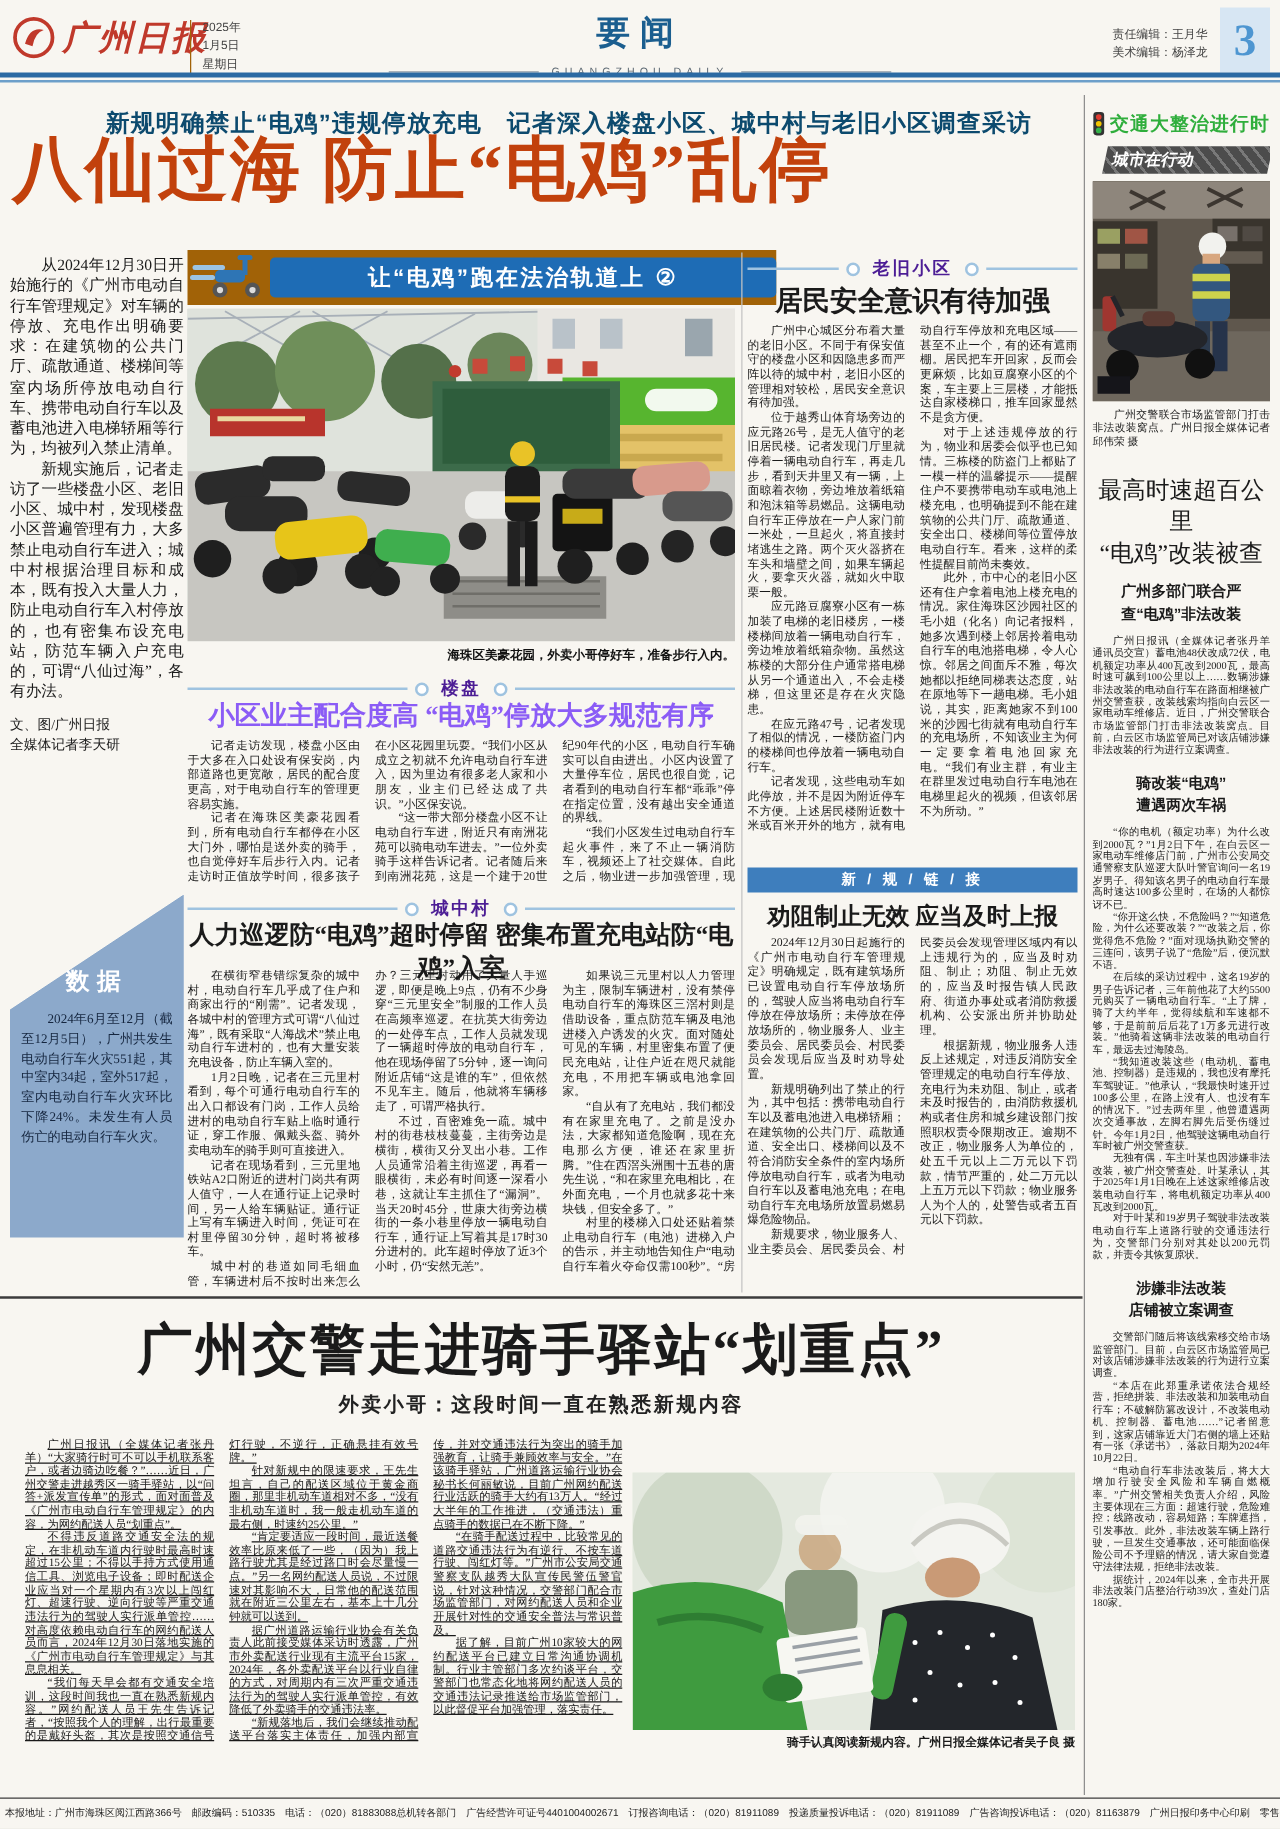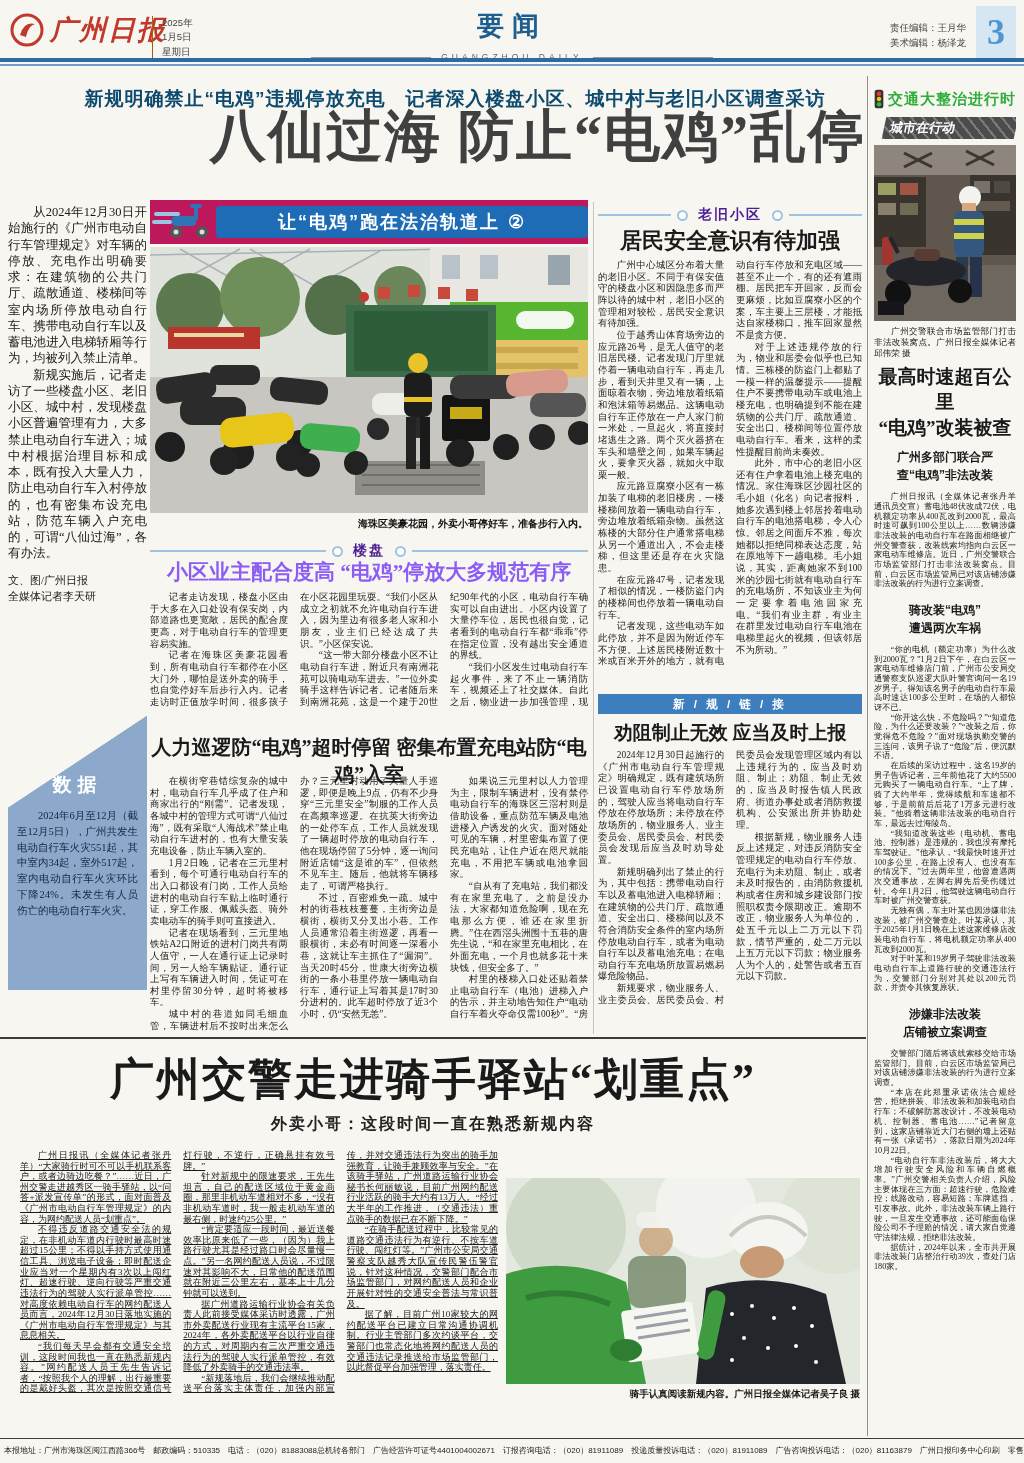--- a/index.html
+++ b/index.html
@@ -22,41 +22,41 @@
            font-family:"Liberation Sans",sans-serif;}
   .pagenum{right:8px;top:6px;width:40px;height:52px;background:#d7e6f3;color:#4e96d1;
            font-size:36px;font-weight:900;text-align:center;line-height:52px;
            font-family:"Liberation Serif",serif;}
   .rule1{left:0;right:0;top:58px;height:4px;background:#2b6aa3;}
   .rule2{left:0;right:0;top:64px;height:2px;background:#6d9fca;}
 
   
   .kicker{left:40px;top:86px;width:830px;text-align:center;font-family:"Liberation Sans",sans-serif;
           font-weight:bold;font-size:19px;letter-spacing:1px;color:#0c4a6e;}
-  .main-headline{left:10px;top:106px;width:856px;margin:0;text-align:right;
-          font-size:56px;font-weight:900;letter-spacing:2px;color:#404040;
+  .main-headline{left:10px;top:106px;width:856px;margin:0;text-align:left;
+          font-size:56px;font-weight:900;letter-spacing:2px;color:#c2410c;
           font-family:"Liberation Serif",serif;line-height:1.1;}
 
   
   .left-intro{left:8px;top:204px;width:139px;height:500px;overflow:hidden;
               font-size:12.5px;line-height:1.3;text-align:justify;}
   .left-intro p{margin:0;text-indent:2em;}
   .byline{margin-top:10px;font-size:11px;line-height:1.5;}
   .byline div:last-child{text-indent:0;}
 
   .data-box{left:8px;top:716px;width:139px;height:274px;background:#8ca9cb;overflow:hidden;}
   .data-box::before{content:'';position:absolute;left:0;top:0;width:139px;height:92px;
         background:linear-gradient(to bottom right,#f8f6f1 49.6%,rgba(0,0,0,0) 50%);}
   .data-title{position:relative;margin-top:56px;text-align:center;color:#fff;font-weight:900;
         font-size:19px;letter-spacing:6px;font-family:"Liberation Sans",sans-serif;}
   .data-text{position:relative;margin:10px 9px 0 9px;font-size:10.5px;line-height:1.5;
         color:#15263f;text-align:justify;text-indent:2em;}
 
   
-  .series-banner{left:150px;top:200px;width:438px;height:44px;background:#be185d;
+  .series-banner{left:150px;top:200px;width:471px;height:44px;background:#a16207;
         display:flex;align-items:center;}
   .series-pill{margin-left:66px;flex:1;height:32px;background:#1e6cb5;border-radius:4px;
         display:flex;align-items:center;justify-content:center;gap:8px;color:#fff;
         font-family:"Liberation Sans",sans-serif;font-weight:900;font-size:18px;letter-spacing:2px;}
   .series-icon{position:absolute;left:2px;top:2px;}
   .photo-main{left:150px;top:247px;width:438px;height:266px;overflow:hidden;background:#cfd3cd;}
   .caption-main{left:150px;top:517px;width:438px;text-align:right;font-size:10px;font-weight:bold;color:#111;}
 
   .divider{display:flex;align-items:center;gap:6px;}
   .divider .ln{flex:1;height:2px;background:#9fc3e0;}
@@ -92,21 +92,21 @@
   .sidebar{left:874px;top:84px;width:142px;height:1350px;overflow:hidden;}
   .sb-banner-row{display:flex;align-items:center;gap:4px;}
   .sb-banner-green{color:#2fae3c;font-weight:900;font-size:15px;letter-spacing:1px;
         font-family:"Liberation Sans",sans-serif;white-space:nowrap;}
   .sb-banner-dark{margin:3px 0 6px 10px;width:120px;background:#4c4c4c;color:#fff;
         font-family:"Liberation Sans",sans-serif;font-weight:900;font-size:13px;
         padding:2px 6px;transform:skewX(-12deg);
         background-image:repeating-linear-gradient(45deg,rgba(255,255,255,.25) 0 2px,rgba(0,0,0,0) 2px 8px);}
   .sb-photo{width:142px;height:176px;overflow:hidden;background:#5f574d;}
   .sb-caption{margin-top:5px;font-size:8.6px;line-height:1.3;text-align:justify;text-indent:2em;}
-  .sb-headline{margin-top:4px;text-align:center;font-size:19px;font-weight:700;line-height:1.35;
+  .sb-headline{margin-top:20px;text-align:center;font-size:19px;font-weight:400;line-height:1.35;
         font-family:"Liberation Serif",serif;}
   .sb-subhead{margin-top:9px;text-align:center;font-size:12px;font-weight:900;line-height:1.45;
         font-family:"Liberation Sans",sans-serif;}
   .sb-body{margin-top:8px;font-size:8.2px;line-height:1.18;text-align:justify;}
   .sb-body p{margin:0;text-indent:2em;}
   .sb-cross{margin:12px 0 8px 0;text-align:center;font-size:12px;font-weight:900;line-height:1.5;
         font-family:"Liberation Sans",sans-serif;}
 
   
   .hr-bottom{left:0;top:1037px;width:866px;height:2px;background:#3c3c3c;}
@@ -281,20 +281,27 @@
       <span class="ln"></span>
   </div>
   <div class="abs head-loupan">小区业主配合度高 “电鸡”停放大多规范有序</div>
   <div class="abs body-loupan newsbody">
       <p>记者走访发现，楼盘小区由于大多在入口处设有保安岗，内部道路也更宽敞，居民的配合度更高，对于电动自行车的管理更容易实施。</p>
       <p>记者在海珠区美豪花园看到，所有电动自行车都停在小区大门外，哪怕是送外卖的骑手，也自觉停好车后步行入内。记者走访时正值放学时间，很多孩子在小区花园里玩耍。“我们小区从成立之初就不允许电动自行车进入，因为里边有很多老人家和小朋友，业主们已经达成了共识。”小区保安说。</p>
       <p>“这一带大部分楼盘小区不让电动自行车进，附近只有南洲花苑可以骑电动车进去。”一位外卖骑手这样告诉记者。记者随后来到南洲花苑，这是一个建于20世纪90年代的小区，电动自行车确实可以自由进出。小区内设置了大量停车位，居民也很自觉，记者看到的电动自行车都“乖乖”停在指定位置，没有越出安全通道的界线。</p>
       <p>“我们小区发生过电动自行车起火事件，来了不止一辆消防车，视频还上了社交媒体。自此之后，物业进一步加强管理，现在所有车辆都停在小区门外。”富力千禧花园的业主李先生告诉记者，业主们“见过鬼都怕黑”，此后都配合管理，不敢造次。</p>
     </div>
 
+  <div class="abs divider div-czc">
+    <span class="ln"></span>
+      <span class="dot"></span>
+    <span class="lb">城中村</span>
+    <span class="dot"></span>
+      <span class="ln"></span>
+  </div>
   <div class="abs head-czc">人力巡逻防“电鸡”超时停留 密集布置充电站防“电鸡”入室</div>
   <div class="abs body-czc newsbody">
       <p>在横街窄巷错综复杂的城中村，电动自行车几乎成了住户和商家出行的“刚需”。记者发现，各城中村的管理方式可谓“八仙过海”，既有采取“人海战术”禁止电动自行车进村的，也有大量安装充电设备，防止车辆入室的。</p>
       <p>1月2日晚，记者在三元里村看到，每个可通行电动自行车的出入口都设有门岗，工作人员给进村的电动自行车贴上临时通行证，穿工作服、佩戴头盔、骑外卖电动车的骑手则可直接进入。</p>
       <p>记者在现场看到，三元里地铁站A2口附近的进村门岗共有两人值守，一人在通行证上记录时间，另一人给车辆贴证。通行证上写有车辆进入时间，凭证可在村里停留30分钟，超时将被移车。</p>
       <p>城中村的巷道如同毛细血管，车辆进村后不按时出来怎么办？三元里村动用了大量人手巡逻，即便是晚上9点，仍有不少身穿“三元里安全”制服的工作人员在高频率巡逻。在抗英大街旁边的一处停车点，工作人员就发现了一辆超时停放的电动自行车，他在现场停留了5分钟，逐一询问附近店铺“这是谁的车”，但依然不见车主。随后，他就将车辆移走了，可谓严格执行。</p>
       <p>不过，百密难免一疏。城中村的街巷枝枝蔓蔓，主街旁边是横街，横街又分叉出小巷。工作人员通常沿着主街巡逻，再看一眼横街，未必有时间逐一深看小巷，这就让车主抓住了“漏洞”。当天20时45分，世康大街旁边横街的一条小巷里停放一辆电动自行车，通行证上写着其是17时30分进村的。此车超时停放了近3个小时，仍“安然无恙”。</p>
       <p>如果说三元里村以人力管理为主，限制车辆进村，没有禁停电动自行车的海珠区三滘村则是借助设备，重点防范车辆及电池进楼入户诱发的火灾。面对随处可见的车辆，村里密集布置了便民充电站，让住户近在咫尺就能充电，不用把车辆或电池拿回家。</p>
       <p>“自从有了充电站，我们都没有在家里充电了。之前是没办法，大家都知道危险啊，现在充电那么方便，谁还在家里折腾。”住在西滘头洲围十五巷的唐先生说，“和在家里充电相比，在外面充电，一个月也就多花十来块钱，但安全多了。”</p>
       <p>村里的楼梯入口处还贴着禁止电动自行车（电池）进梯入户的告示，并主动地告知住户“电动自行车着火夺命仅需100秒”。“房东也会再三告诫我们，车辆不能进楼。”唐先生说。</p>

